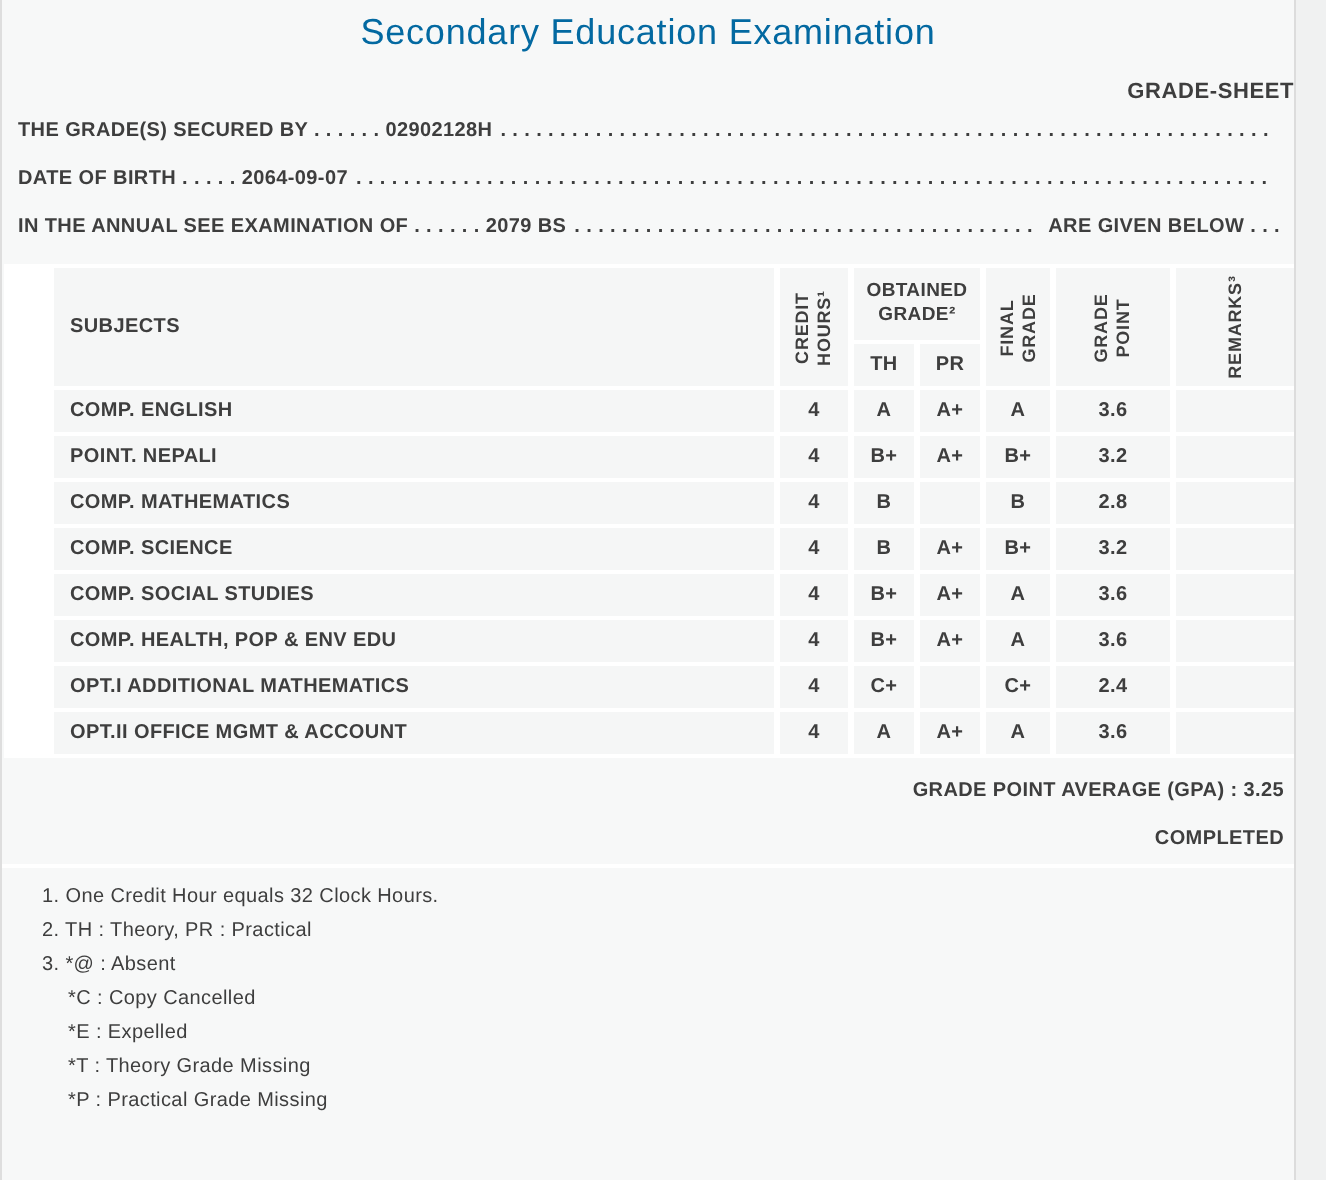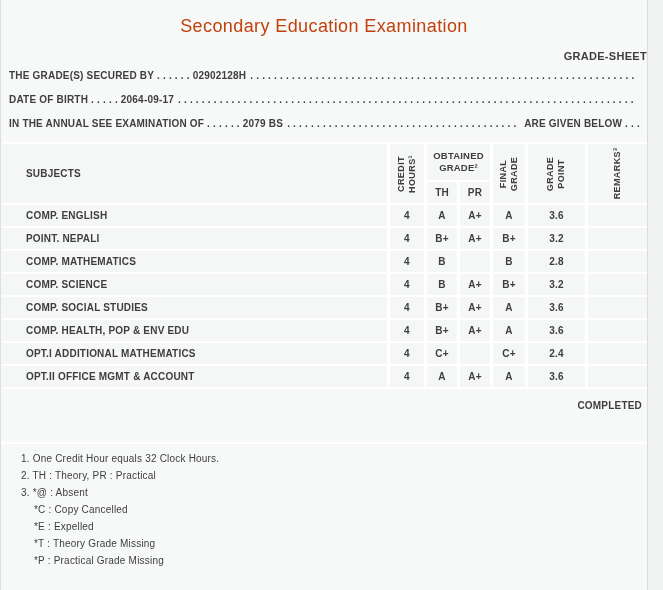--- a/index.html
+++ b/index.html
@@ -12,27 +12,27 @@
     overflow: hidden;
   }
   .card {
     width: 648px; height: 590px;
     background: #f7f8f8;
     border-left: 1px solid #dedede;
     border-right: 1px solid #dcdcdc;
     overflow: hidden;
   }
   .title {
-    margin-top: 16px;
+    margin-top: 6px;
     text-align: center;
     font-size: 18px;
     line-height: 21px;
     font-weight: 400;
     letter-spacing: 0.4px;
-    color: #c2410c;
+    color: #0369a1;
   }
   .subtitle {
     margin-top: 13px;
     text-align: right;
     font-size: 11px;
     line-height: 13px;
     font-weight: 700;
     letter-spacing: 0.3px;
   }
   .info { margin-top: 7px; padding: 0 7px 0 8px; }
@@ -64,21 +64,21 @@
   .cell {
     background: #f5f6f6;
     display: flex;
     align-items: center;
     justify-content: center;
     font-size: 10px;
     font-weight: 700;
     letter-spacing: 0.2px;
     overflow: visible;
   }
-  .cell.left { justify-content: flex-start; padding-left: 24px; }
+  .cell.left { justify-content: flex-start; padding-left: 8px; margin-left: 25px; }
   .span2rows { grid-row: span 2; }
   .obt-head { grid-column: 3 / 5; white-space: pre-line; text-align: center; font-size: 9.5px; line-height: 12px; }
   .vtext {
     transform: rotate(-90deg);
     white-space: pre-line;
     text-align: center;
     font-size: 9px;
     line-height: 11px;
     letter-spacing: 0.4px;
   }
@@ -103,21 +103,21 @@
   <div class="title">Secondary Education Examination</div>
   <div class="subtitle">GRADE-SHEET</div>
 
   <div class="info">
     <div class="info-line">
       <span class="lbl">THE GRADE(S) SECURED BY . . . . . . 02902128H</span>
       <span class="fill">. . . . . . . . . . . . . . . . . . . . . . . . . . . . . . . . . . . . . . . . . . . . . . . . . . . . . . . . . . . . . . . . . . . . . . . . . . . . . . . . . . . . . . . . . . . . . . . . . . . . . . . .</span>
       <span class="tail"></span>
     </div>
     <div class="info-line">
-      <span class="lbl">DATE OF BIRTH . . . . . 2064-09-17</span>
+      <span class="lbl">DATE OF BIRTH . . . . . 2064-09-07</span>
       <span class="fill">. . . . . . . . . . . . . . . . . . . . . . . . . . . . . . . . . . . . . . . . . . . . . . . . . . . . . . . . . . . . . . . . . . . . . . . . . . . . . . . . . . . . . . . . . . . . . . . . . . . . . . . .</span>
       <span class="tail"></span>
     </div>
     <div class="info-line">
       <span class="lbl">IN THE ANNUAL SEE EXAMINATION OF . . . . . . 2079 BS</span>
       <span class="fill">. . . . . . . . . . . . . . . . . . . . . . . . . . . . . . . . . . . . . . . . . . . . . . . . . . . . . . . . . . . . . . . . . . . . . . . . . . . . . . . . . . . . . . . . . . . . . . . . . . . . . . . .</span>
       <span class="tail">ARE GIVEN BELOW . . .</span>
     </div>
   </div>
 
@@ -203,20 +203,21 @@
     <div class="cell left">OPT.II OFFICE MGMT &amp; ACCOUNT</div>
     <div class="cell">4</div>
     <div class="cell">A</div>
     <div class="cell">A+</div>
     <div class="cell">A</div>
     <div class="cell">3.6</div>
     <div class="cell"></div>
   </div>
 
   <div class="summary">
+    <div class="gpa-line">GRADE POINT AVERAGE (GPA) : 3.25</div>
     <div>COMPLETED</div>
   </div>
 
   <div class="footnotes">
     <div>1. One Credit Hour equals 32 Clock Hours.</div>
     <div>2. TH : Theory, PR : Practical</div>
     <div>3. *@ : Absent</div>
     <div class="sub">*C : Copy Cancelled</div>
     <div class="sub">*E : Expelled</div>
     <div class="sub">*T : Theory Grade Missing</div>

